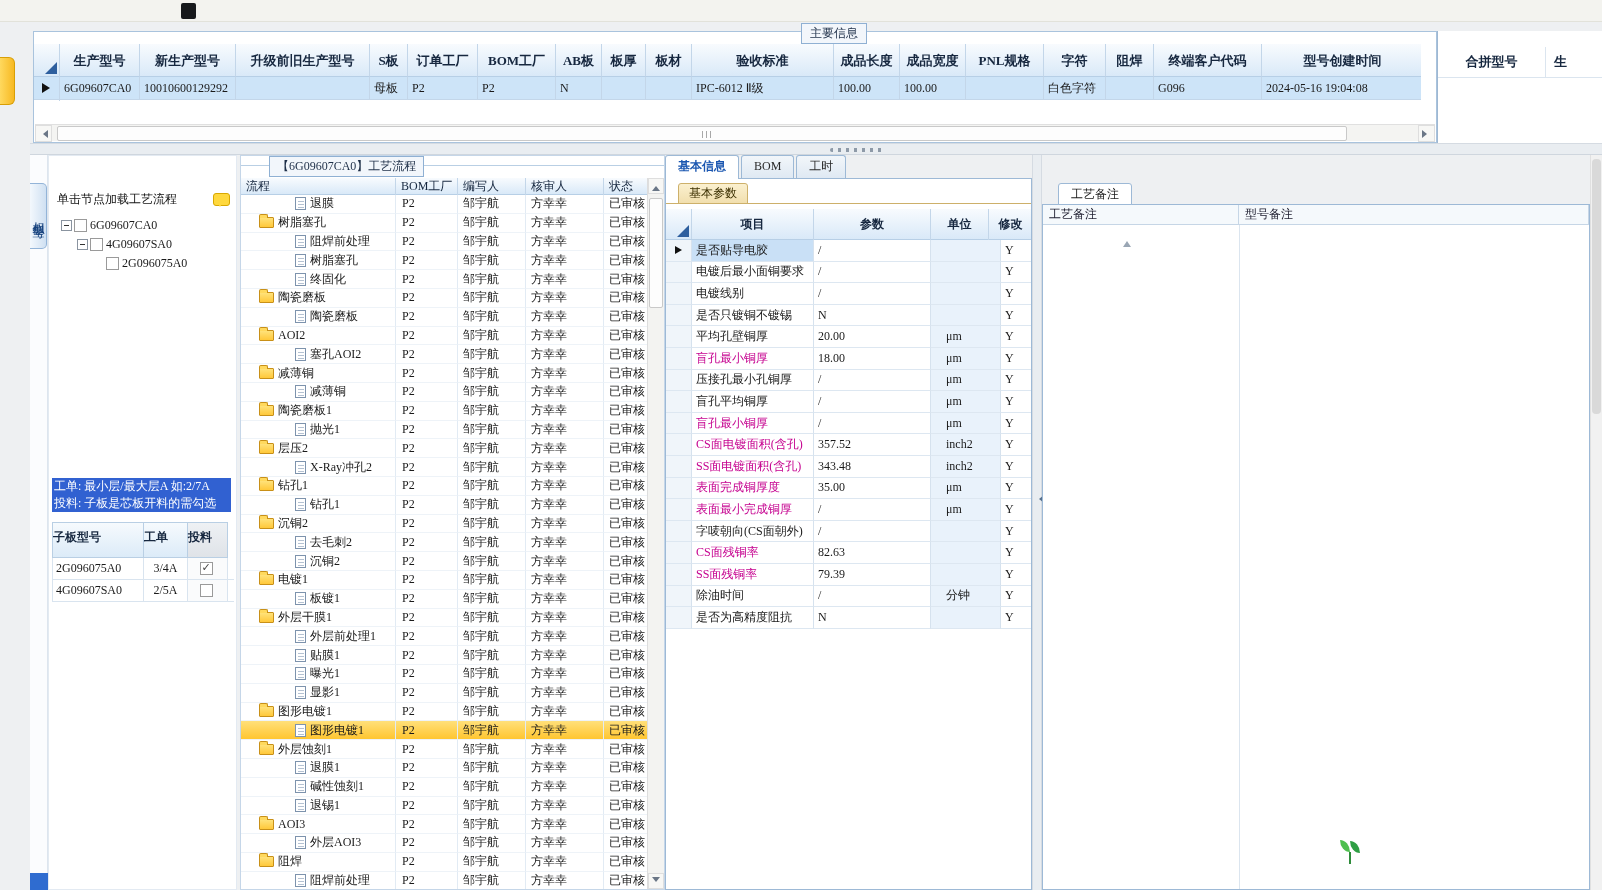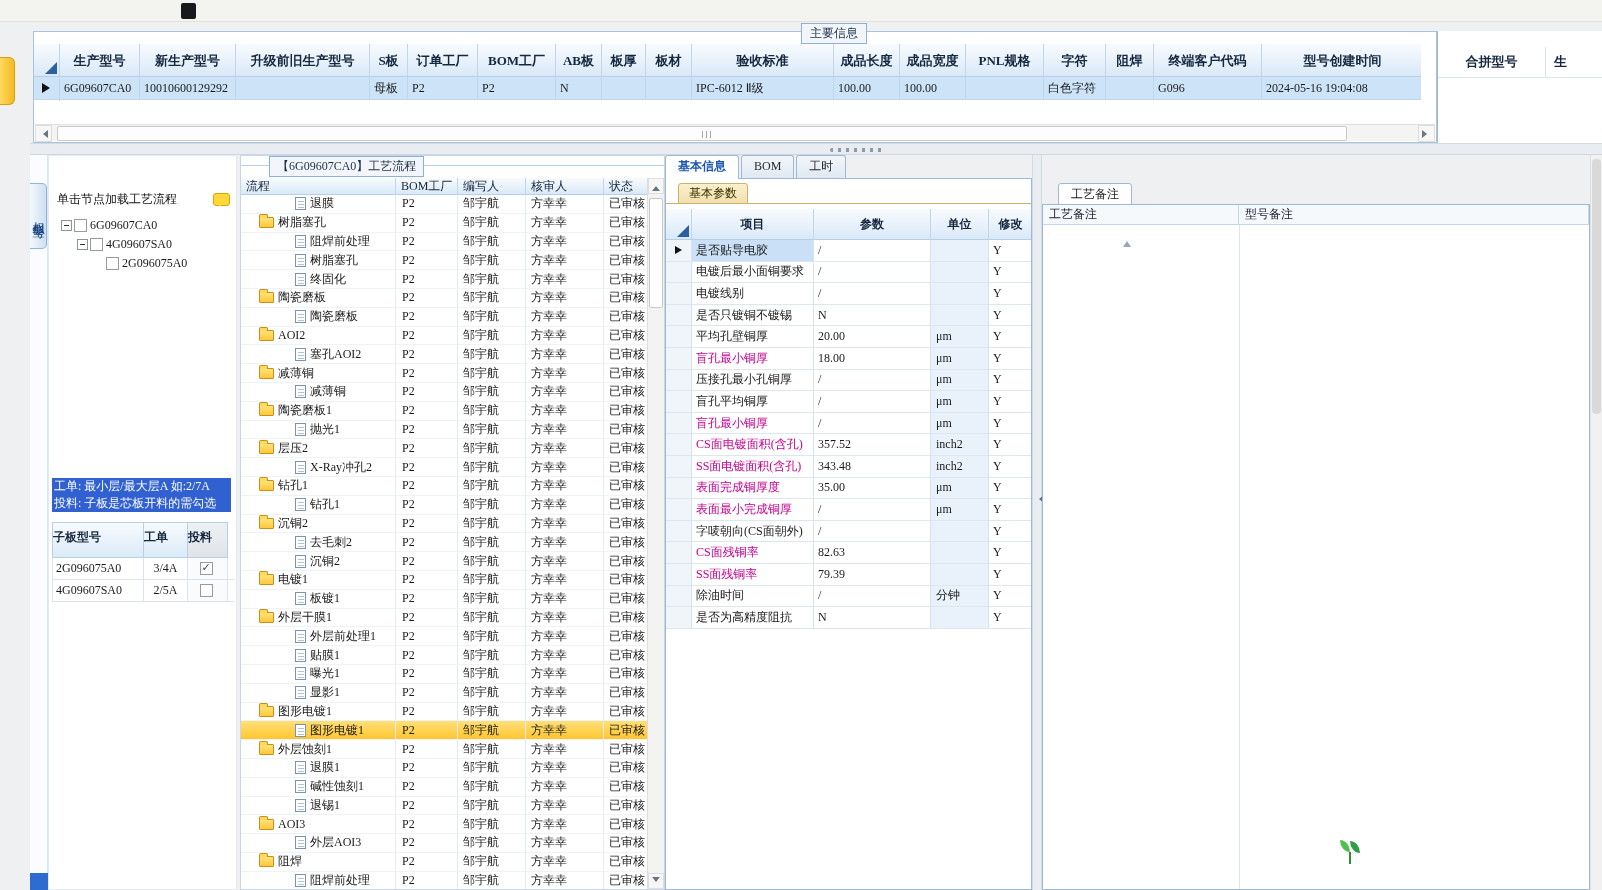--- a/index.html
+++ b/index.html
@@ -147,21 +147,21 @@
   .param-body { position:absolute; left:0; top:61px; right:0; bottom:0; overflow:hidden; background:#fff; }
   .prmrow { display:flex; height:21.6px; }
   .prmrow > div { display:flex; align-items:center; border-right:1px solid #d6e2ee; border-bottom:1px solid #dde7f1; overflow:hidden; white-space:nowrap; font-size:12px; }
   .prm-ind { width:26px; justify-content:center; background:#f0f5fa; flex:none; }
   .prm-arrow { width:0; height:0; border:4px solid transparent; border-left:7px solid #111; margin-left:3px; visibility:hidden; }
   .prm-arrow.on { visibility:visible; }
   .prm-name { width:122px; padding-left:4px; flex:none; }
   .prm-name.hl { color:var(--param-highlight-magenta,#c5008f); }
   .prm-name.selcell { background:#c9e0f6; }
   .prm-val { width:117px; padding-left:4px; flex:none; }
-  .prm-unit { width:58px; padding-left:5px; background:#e9f2fb; flex:none; }
+  .prm-unit { width:70px; padding-left:15px; background:#e9f2fb; flex:none; }
   .prm-mod { width:44px; padding-left:4px; flex:none; }
 
   .splitter-v { position:absolute; left:367px; top:0; width:10px; bottom:0; background:#e9edf1; border-left:1px solid #d5dbe2; border-right:1px solid #d5dbe2; }
   .splitter-arrow { position:absolute; left:2px; top:340px; width:0; height:0; border:4px solid transparent; border-right:5px solid #56708e; }
 
   .notes-pane { position:absolute; left:377px; top:0; right:12px; bottom:0; }
   .ntab { position:absolute; left:16px; top:28px; height:22px; line-height:20px; padding:0 12px; background:#fff; border:1px solid #9db9d6; border-radius:3px 3px 0 0; font-size:12px; z-index:2; }
   .notes-body { position:absolute; left:0; top:49px; right:0; bottom:0; background:#fff; border:1px solid #9db9d6; }
   .notes-headers { display:flex; border-bottom:1px solid #c6d6e6; }
   .notes-headers > div { height:19px; line-height:18px; padding-left:6px; background:#f5f9fc; font-size:12px; color:#223; border-right:1px solid #c6d6e6; overflow:hidden; }

